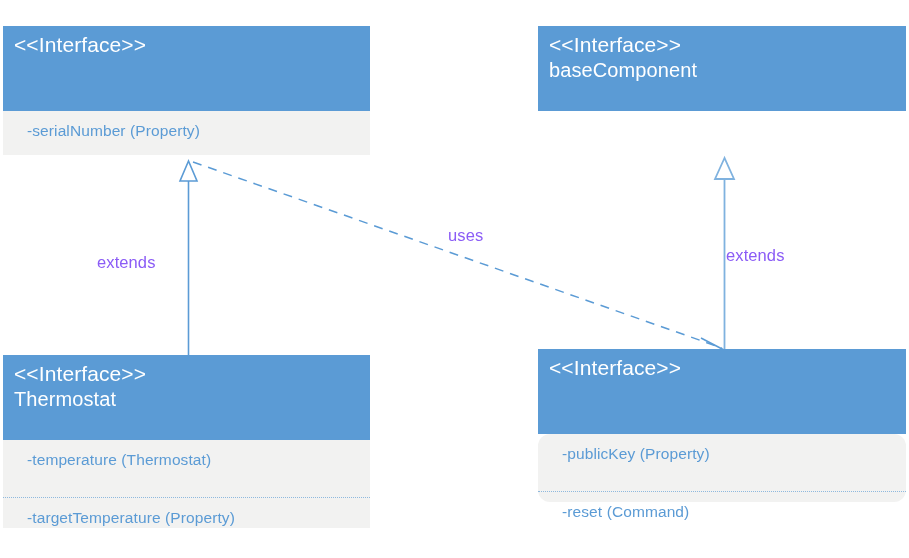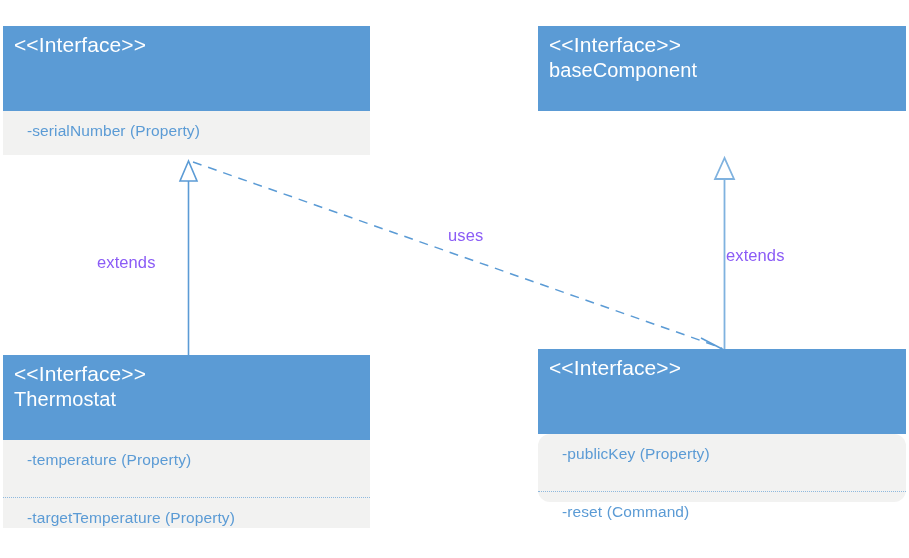--- a/index.html
+++ b/index.html
@@ -110,21 +110,21 @@
       <div class="class-name">baseComponent</div>
     </div>
   </div>
 
   <div class="uml-class" style="left:3px; top:355px; width:367px;">
     <div class="class-header" style="height:85px;">
       <div class="stereotype">&lt;&lt;Interface&gt;&gt;</div>
       <div class="class-name">Thermostat</div>
     </div>
     <div class="class-body" style="height:88px;">
-      <div class="member">-temperature (Property)</div>
+      <div class="member">-temperature (Thermostat)</div>
       <div class="member">-targetTemperature (Property)</div>
     </div>
   </div>
 
   <div class="uml-class" style="left:538px; top:349px; width:368px;">
     <div class="class-header" style="height:85px;">
       <div class="stereotype">&lt;&lt;Interface&gt;&gt;</div>
     </div>
     <div class="class-body" style="height:68px;border-radius:12px;">
       <div class="member">-publicKey (Property)</div>

